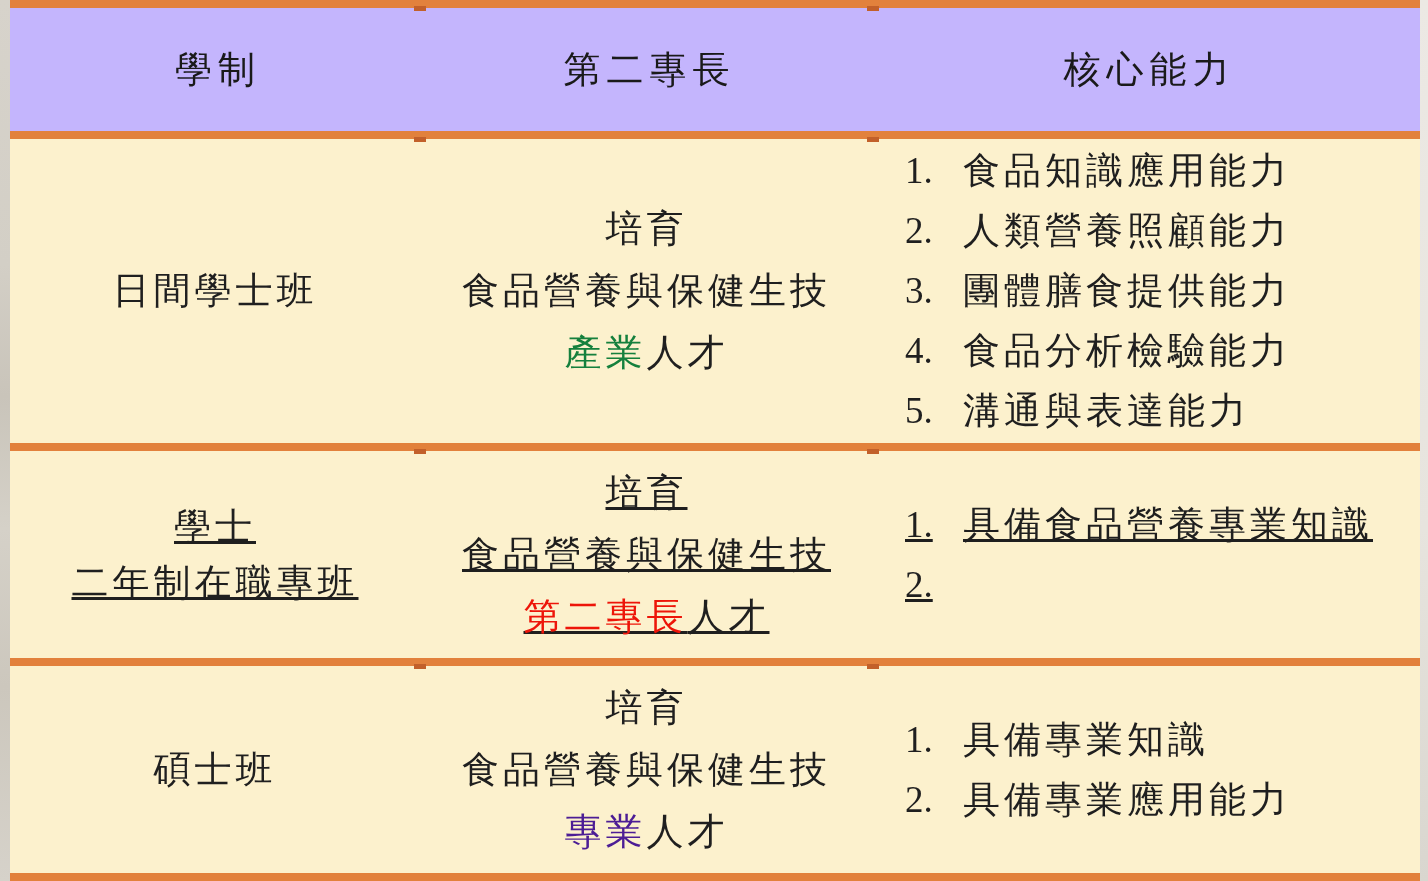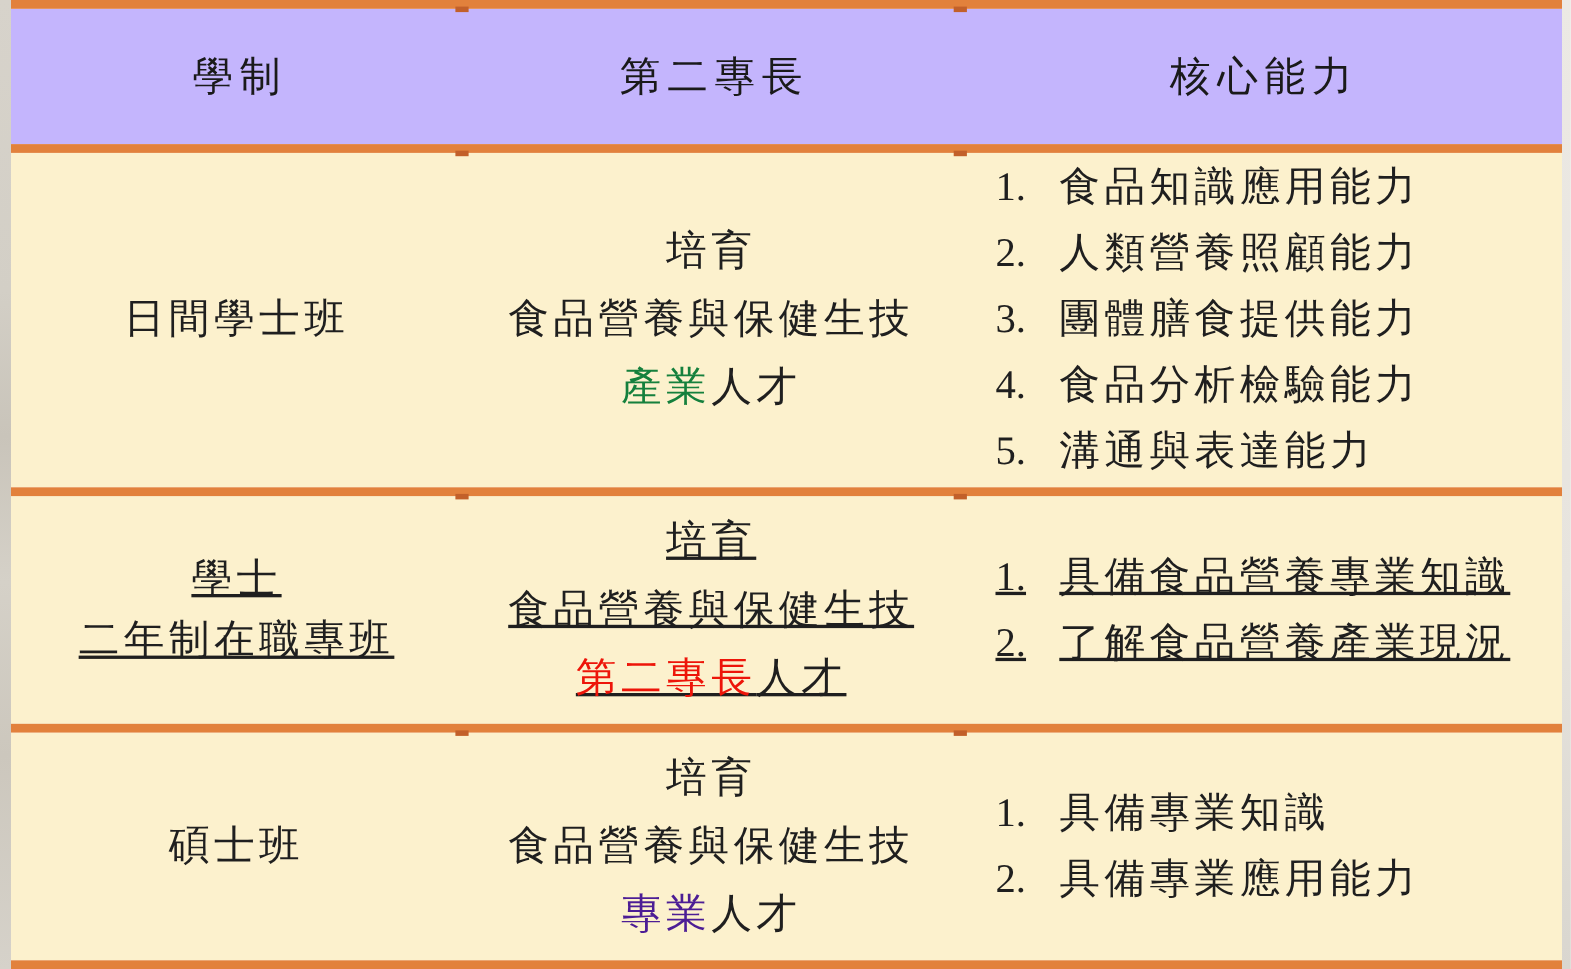--- a/index.html
+++ b/index.html
@@ -137,21 +137,20 @@
         <div class="goal-line"><span style="color: rgb(237, 21, 9); margin-top: 32px;">第二專長</span><span>人才</span></div>
       </div>
       <div class="cell col3">
         <div class="list">
           <div class="li">
               <span class="num">1.</span>
               <span class="txt">具備食品營養專業知識</span>
             </div>
           <div class="li">
               <span class="num">2.</span>
-              <span class="txt">了解食品營養產業現況</span>
             </div>
         </div>
       </div>
     </div>
 
     <div class="hline">
       <span class="tick t1"></span>
       <span class="tick t2"></span>
     </div>
 

